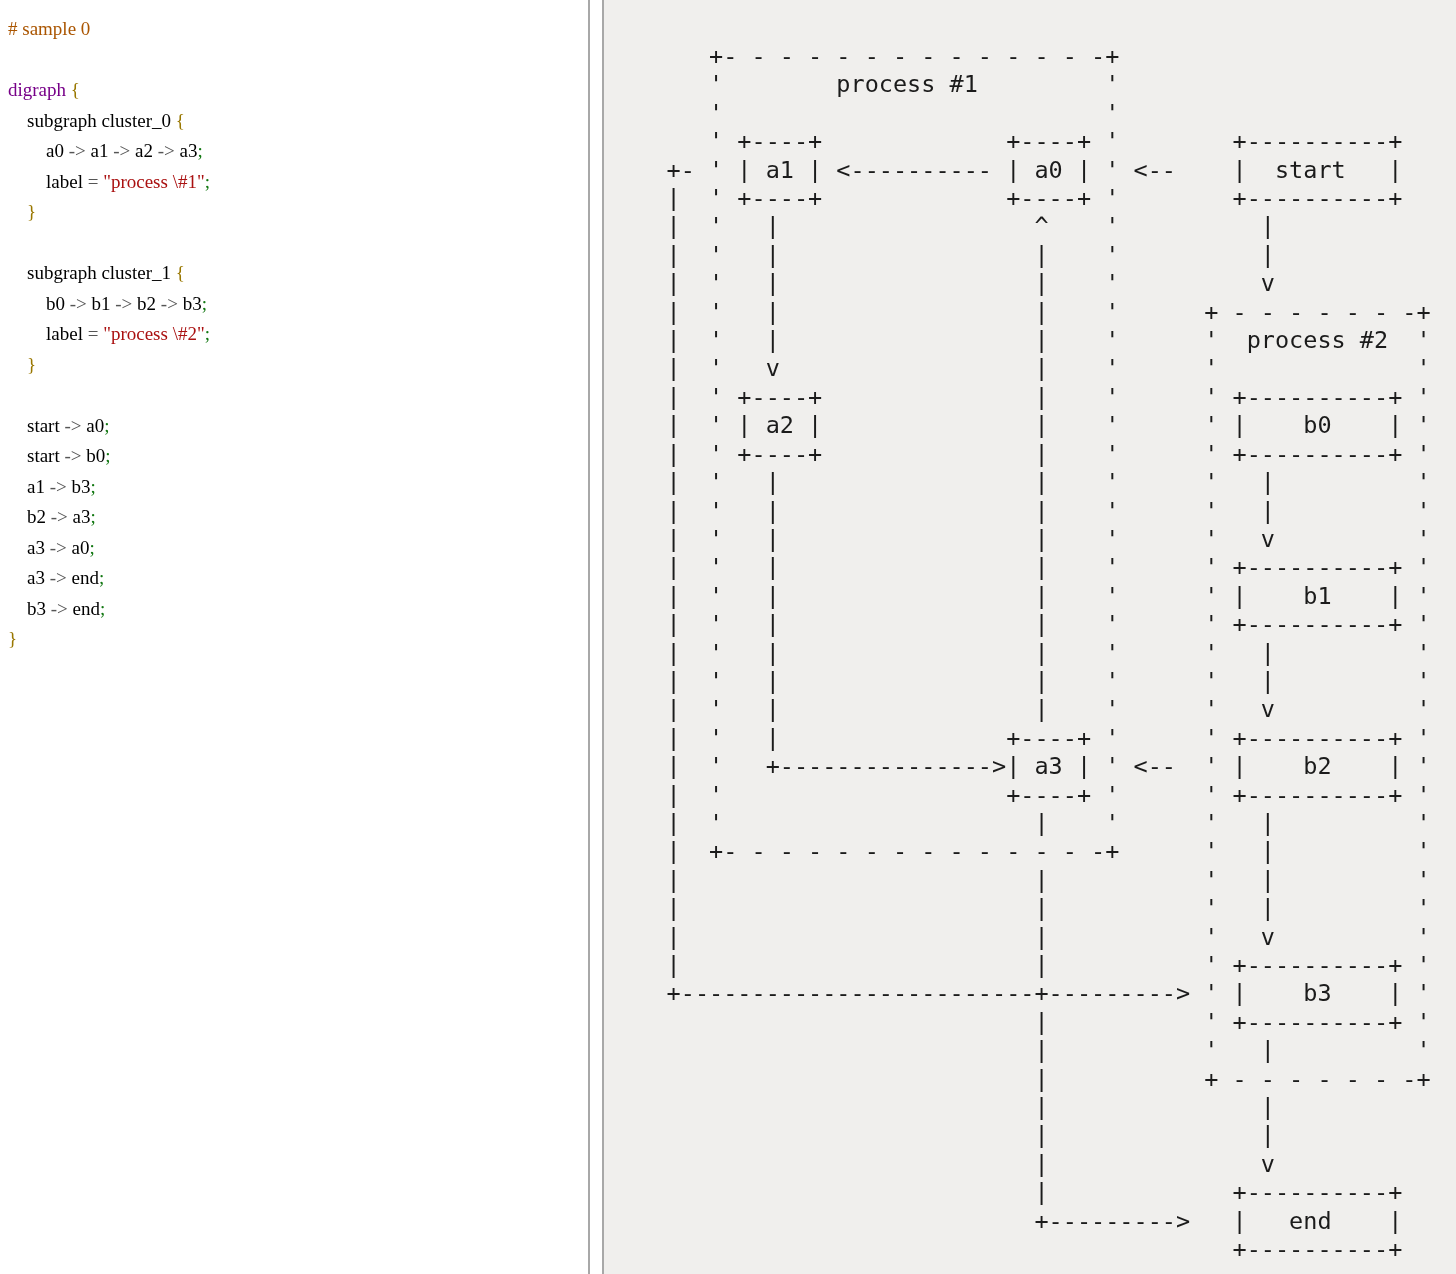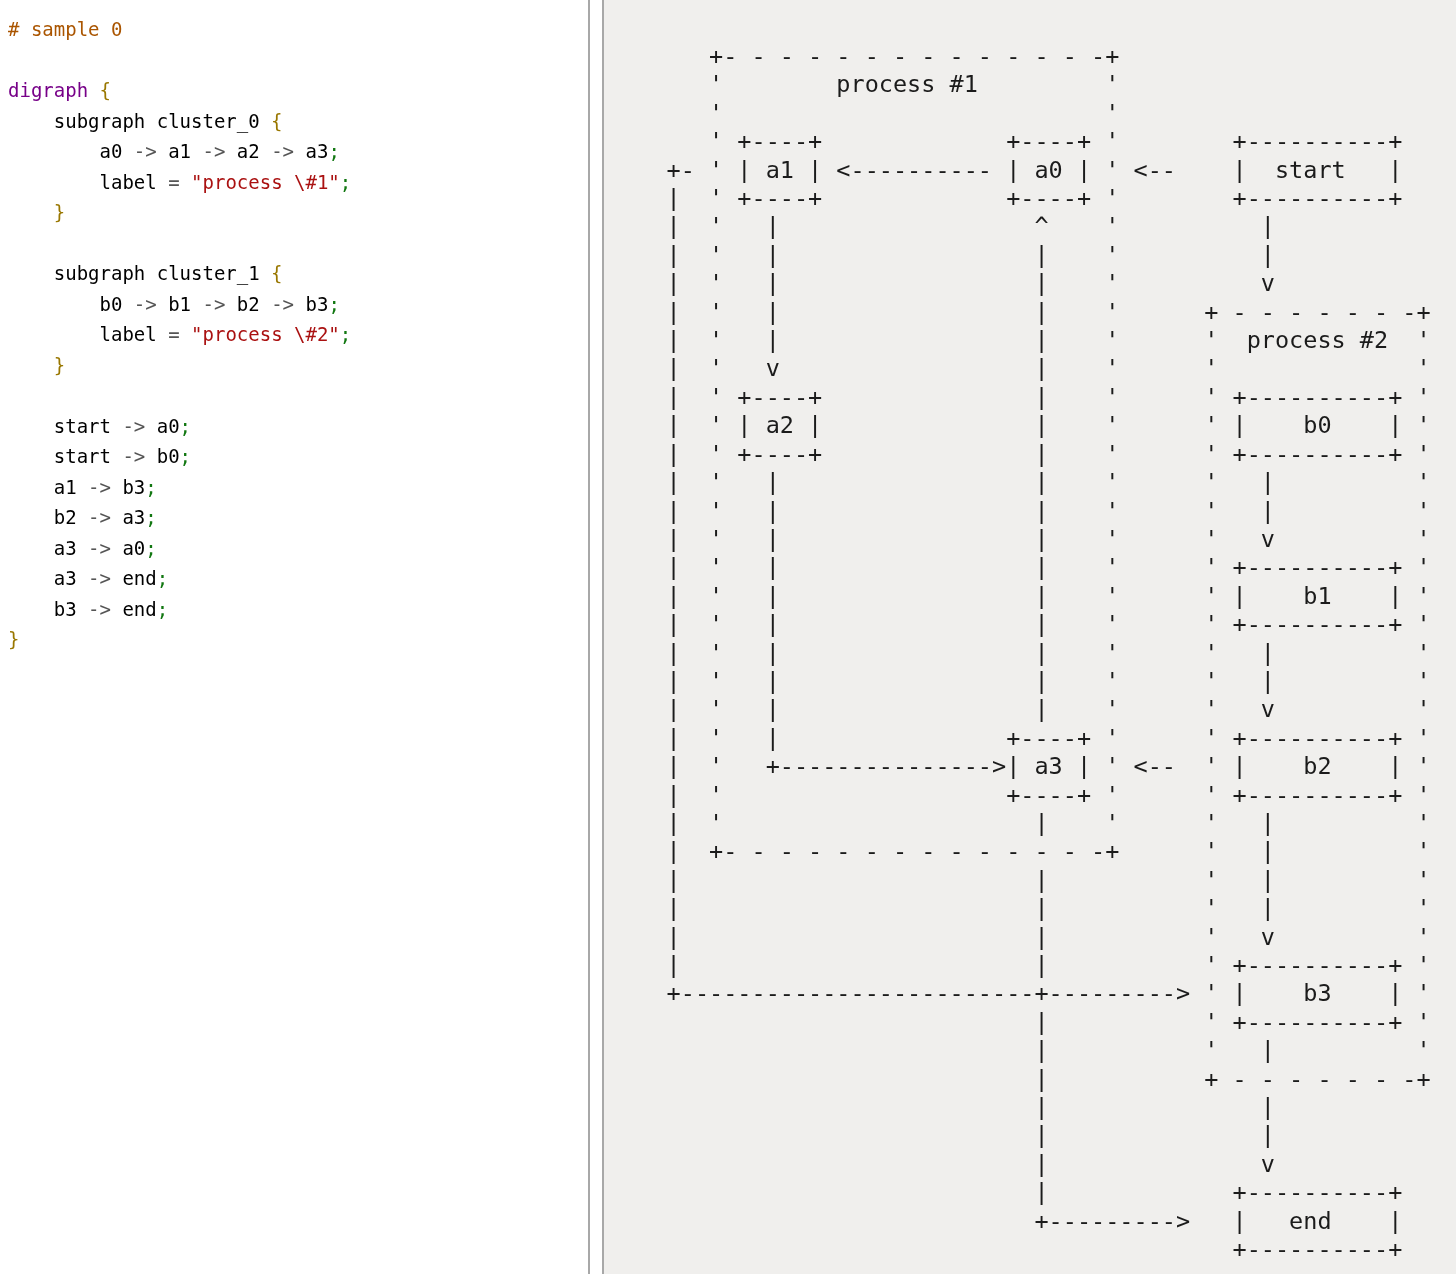--- a/index.html
+++ b/index.html
@@ -30,21 +30,21 @@
     border-left: 2px solid #a8a8a8;
     overflow: hidden;
   }
   .code {
     font-family: "DejaVu Sans Mono", monospace;
     font-size: 19px;
     line-height: 30.5px;
     white-space: pre;
     color: #000;
   }
-  .code-line { white-space: pre; min-height: 30.5px; }
+  .code-line { white-space: pre; min-height: 30.5px; font-family: Liberation Serif, serif; }
   .ascii {
     font-family: "DejaVu Sans Mono", monospace;
     font-size: 23.5px;
     line-height: 28.4px;
     white-space: pre;
     color: #1b1b1b;
     padding: 42px 0 0 6px;
   }
 </style>
 </head>

